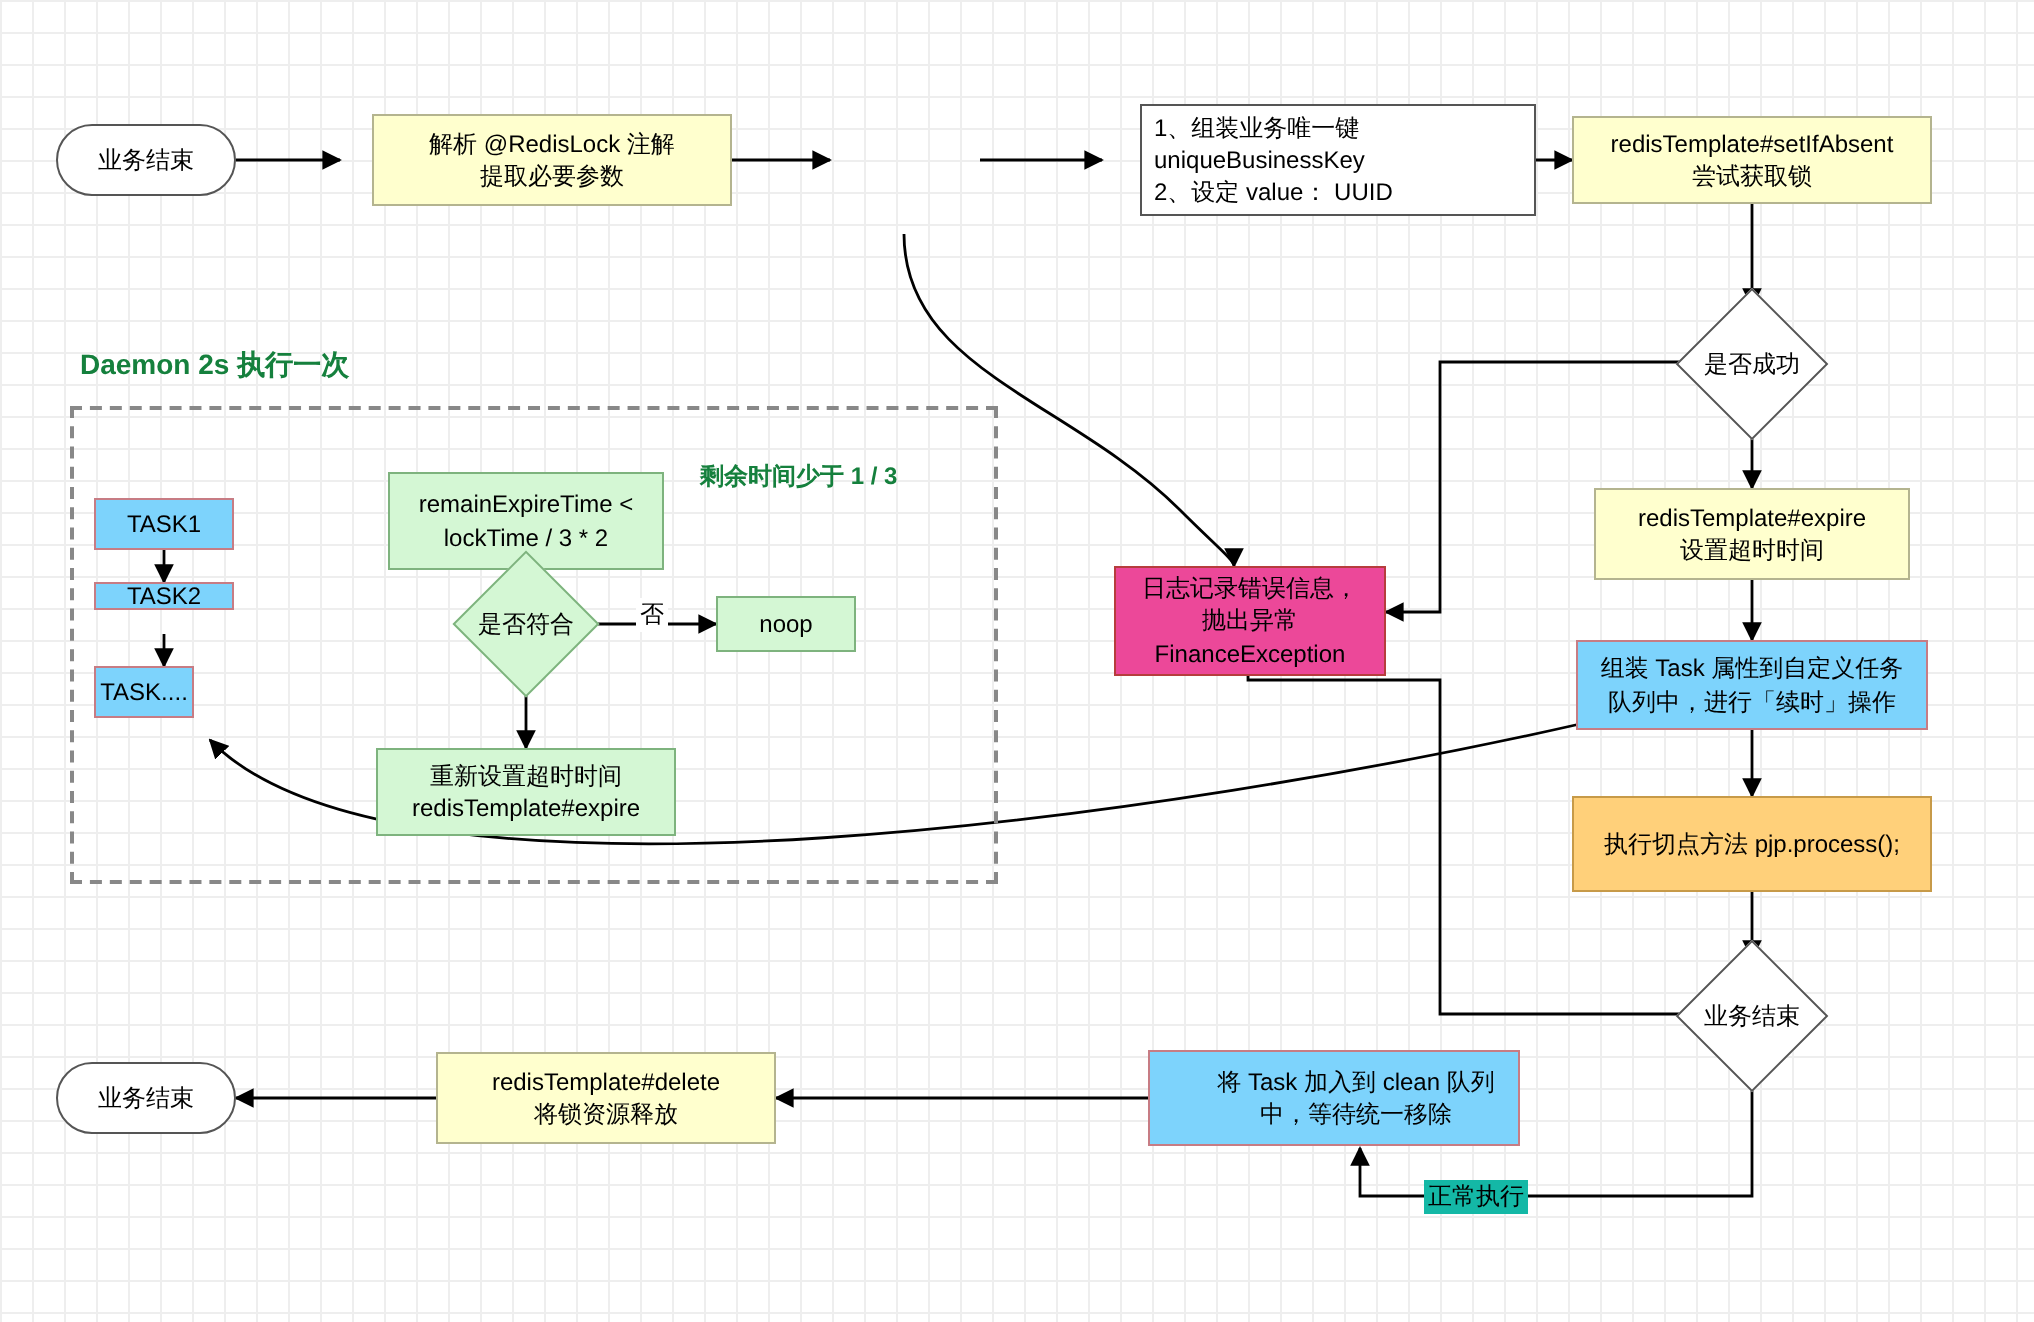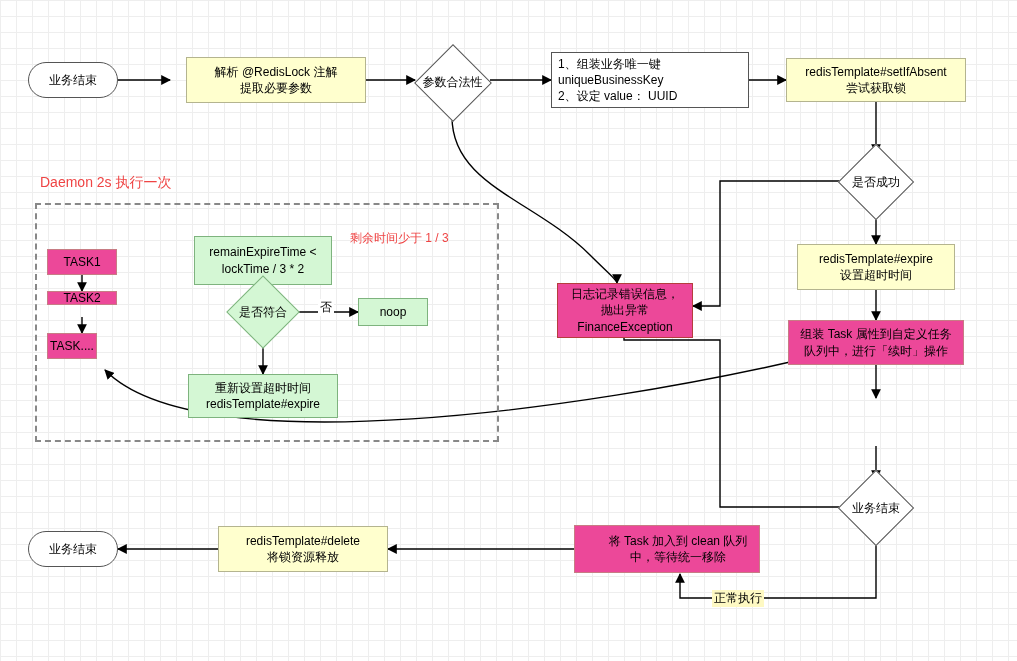--- a/index.html
+++ b/index.html
@@ -33,21 +33,21 @@
     box-sizing: border-box;
     display: flex;
     align-items: center;
     justify-content: center;
     text-align: center;
     line-height: 1.35;
     padding: 4px 6px;
   }
   .rect   { border: 1px solid #555; }
   .yellow { background: #ffffce; border-color: #b4b48f; }
-  .pink   { background: #ec4899; border-color: #c77c84; }
+  .pink   { background: #7dd3fc; border-color: #c77c84; }
   .green  { background: #d4f7d4; border-color: #7eb37e; }
   .red    { background: #ec4899; border-color: #b63d3d; font-weight: 500; }
   .orange { background: #ffd07a; border-color: #c79a48; }
   .white  { background: #ffffff; border-color: #555; }
   .ellipse { border: 1px solid #555; border-radius: 30px; background: #fff; }
   .diamond-wrap {
     position: absolute;
     display: flex;
     align-items: center;
     justify-content: center;
@@ -66,21 +66,21 @@
   }
   .dashed-group {
     position: absolute;
     border: 2px dashed #888;
     background: rgba(0,0,0,0);
   }
   .free-label {
     position: absolute;
     white-space: nowrap;
   }
-  .orange-text { color: #ef4444; font-weight: 400; }
+  .orange-text { color: #15803d; font-weight: 700; }
 </style>
 </head>
 <body>
 
 <div class="diagram">
 
   <svg class="edges">
     <defs>
       <marker id="ah" viewBox="0 0 10 10" refX="9" refY="5" markerWidth="7" markerHeight="7" orient="auto-start-reverse">
         <path d="M 0 0 L 10 5 L 0 10 z" fill="#000"></path>
@@ -134,26 +134,22 @@
 
   <div class="node ellipse" style="left:28px; top:62px; width:90px; height:36px;">
     <span style="white-space: pre-line;">业务结束</span>
   </div>
 
   <div class="node rect yellow" style="left:186px; top:57px; width:180px; height:46px;">
     <span style="white-space: pre-line;">解析 @RedisLock 注解
 提取必要参数</span>
   </div>
 
-  <div class="diamond-wrap" style="left:415px; top:45px; width:75px; height:75px;">
-    <div class="shape" style="width:53px; height:53px;"></div>
-    <div class="label" style="white-space: pre-line;">参数合法性</div>
-  </div>
-
-  <div class="node rect white" style="left:551px; top:52px; width:198px; height:56px; text-align:left; justify-content:flex-start;">
+
+  <div class="node rect white" style="left:570px; top:52px; width:198px; height:56px; text-align:left; justify-content:flex-start;">
     <span style="text-align: left; white-space: pre-line;">1、组装业务唯一键 uniqueBusinessKey
 2、设定 value： UUID</span>
   </div>
 
   <div class="node rect yellow" style="left:786px; top:58px; width:180px; height:44px;">
     <span style="white-space: pre-line;">redisTemplate#setIfAbsent
 尝试获取锁</span>
   </div>
 
   <div class="diamond-wrap" style="left:838px; top:144px; width:76px; height:76px;">
@@ -163,20 +159,23 @@
 
   <div class="node rect yellow" style="left:797px; top:244px; width:158px; height:46px;">
     <span style="white-space: pre-line;">redisTemplate#expire
 设置超时时间</span>
   </div>
 
   <div class="node rect pink" style="left:788px; top:320px; width:176px; height:45px;">
     <span style="white-space: pre-line;">组装 Task 属性到自定义任务队列中，进行「续时」操作</span>
   </div>
 
+  <div class="node rect orange" style="left:786px; top:398px; width:180px; height:48px;">
+    <span style="white-space: pre-line;">执行切点方法 pjp.process();</span>
+  </div>
 
   <div class="diamond-wrap" style="left:838px; top:470px; width:76px; height:76px;">
     <div class="shape" style="width:52px; height:52px;"></div>
     <div class="label" style="white-space: pre-line;">业务结束</div>
   </div>
 
   <div class="node rect pink" style="left:574px; top:525px; width:186px; height:48px;padding-left:28px;">
     <span style="white-space: pre-line;">将 Task 加入到 clean 队列中，等待统一移除</span>
   </div>
 
@@ -227,15 +226,15 @@
     <span style="white-space: pre-line;">noop</span>
   </div>
 
   <div class="node rect green" style="left:188px; top:374px; width:150px; height:44px;">
     <span style="white-space: pre-line;">重新设置超时时间
 redisTemplate#expire</span>
   </div>
 
   <div class="free-label" style="left: 318px; top: 299px; background: rgb(255, 255, 255); padding: 0px 2px; white-space: pre-line;">否</div>
 
-  <div class="free-label" style="left: 712px; top: 590px; background: #fef9c3; padding: 0px 2px; white-space: pre-line;">正常执行</div>
+  <div class="free-label" style="left: 712px; top: 590px; background: #14b8a6; padding: 0px 2px; white-space: pre-line;">正常执行</div>
 
 </div>
 
 </body></html>

